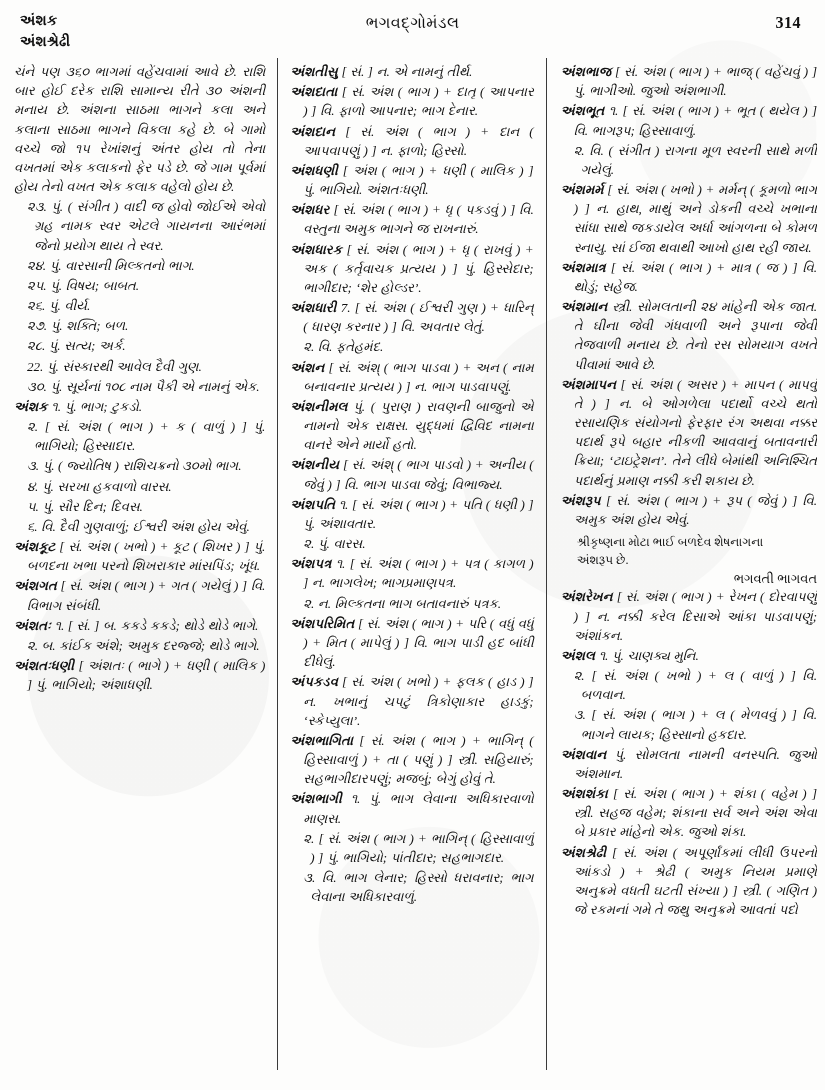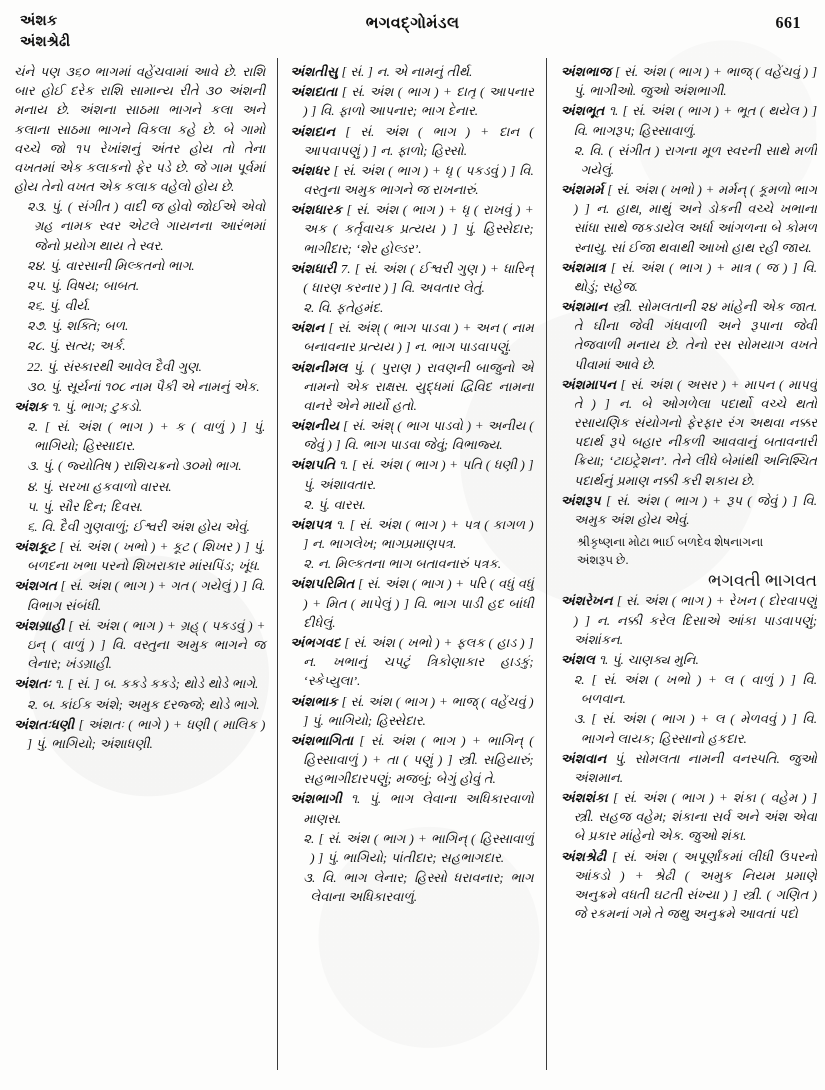--- a/index.html
+++ b/index.html
@@ -47,21 +47,21 @@
     font-weight: bold;
     letter-spacing: 0.2px;
   }
   .hdr-center {
     position: absolute;
     left: 0;
     right: 0;
     top: 14px;
     text-align: center;
     font-size: 16px;
-    font-weight: bold;
+    font-weight: normal;
     letter-spacing: 0.3px;
   }
   .hdr-right {
     position: absolute;
     right: 24px;
     top: 14px;
     font-size: 16px;
     font-weight: bold;
     letter-spacing: 0.5px;
   }
@@ -128,36 +128,36 @@
     line-height: 1.5;
     margin: 4px 0 2px 0;
     padding-left: 16px;
   }
   .quote-line {
     display: block;
   }
   .quote-attrib {
     display: flex;
     justify-content: space-between;
-    font-size: 17px;
+    font-size: 13px;
     padding-left: 16px;
   }
 </style>
 </head>
 <body>
 
 <div class="page">
 
   <div class="header">
     <div class="hdr-left">
       <div>અંશક</div>
       <div>અંશશ્રેઢી</div>
     </div>
     <div class="hdr-center">ભગવદ્ગોમંડલ</div>
-    <div class="hdr-right">661</div>
+    <div class="hdr-right">314</div>
   </div>
 
   <div class="columns">
     <div class="col col-1" id="col-1">
         <p class="para cont"><span>ચંને પણ ૩૬૦ ભાગમાં વહેંચવામાં આવે છે. રાશિ બાર હોઈ દરેક રાશિ સામાન્ય રીતે ૩૦ અંશની મનાય છે. અંશના સાઠમા ભાગને કલા અને કલાના સાઠમા ભાગને વિકલા કહે છે. બે ગામો વચ્ચે જો ૧૫ રેખાંશનું અંતર હોય તો તેના વખતમાં એક કલાકનો ફેર પડે છે. જે ગામ પૂર્વમાં હોય તેનો વખત એક કલાક વહેલો હોય છે.</span></p>
         <p class="para sense"><span>૨૩. પું. ( સંગીત ) વાદી જ હોવો જોઈએ એવો ગ્રહ નામક સ્વર એટલે ગાયનના આરંભમાં જેનો પ્રયોગ થાય તે સ્વર.</span></p>
         <p class="para sense"><span>૨૪. પું. વારસાની મિલ્કતનો ભાગ.</span></p>
         <p class="para sense"><span>૨૫. પું. વિષય; બાબત.</span></p>
         <p class="para sense"><span>૨૬. પું. વીર્ય.</span></p>
         <p class="para sense"><span>૨૭. પું. શક્તિ; બળ.</span></p>
@@ -165,44 +165,43 @@
         <p class="para sense"><span>22. પું. સંસ્કારથી આવેલ દૈવી ગુણ.</span></p>
         <p class="para sense"><span>૩૦. પું. સૂર્યનાં ૧૦૮ નામ પૈકી એ નામનું એક.</span></p>
         <p class="para entry"><span class="lemma">અંશક</span><span> ૧. પું. ભાગ; ટુકડો.</span></p>
         <p class="para sense"><span>૨. [ સં. અંશ ( ભાગ ) + ક ( વાળું ) ] પું. ભાગિયો; હિસ્સાદાર.</span></p>
         <p class="para sense"><span>૩. પું. ( જ્યોતિષ ) રાશિચક્રનો ૩૦મો ભાગ.</span></p>
         <p class="para sense"><span>૪. પું. સરખા હકવાળો વારસ.</span></p>
         <p class="para sense"><span>૫. પું. સૌર દિન; દિવસ.</span></p>
         <p class="para sense"><span>૬. વિ. દૈવી ગુણવાળું; ઈશ્વરી અંશ હોય એવું.</span></p>
         <p class="para entry"><span class="lemma">અંશકૂટ</span><span> [ સં. અંશ ( ખભો ) + કૂટ ( શિખર ) ] પું. બળદના ખભા પરનો શિખરાકાર માંસપિંડ; ખૂંધ.</span></p>
         <p class="para entry"><span class="lemma">અંશગત</span><span> [ સં. અંશ ( ભાગ ) + ગત ( ગયેલું ) ] વિ. વિભાગ સંબંધી.</span></p>
-        <p class="para entry"><span class="lemma">અંશગ્રાહી</span><span> [ સં. અંશ ( ભાગ ) + ગ્રહ્ ( પકડવું ) + ઇન્ ( વાળું ) ] વિ. વસ્તુના અમુક ભાગને જ લેનાર; ખંડગ્રાહી.</span></p>
         <p class="para entry"><span class="lemma">અંશતઃ</span><span> ૧. [ સં. ] બ. કકડે કકડે; થોડે થોડે ભાગે.</span></p>
         <p class="para sense"><span>૨. બ. કાંઈક અંશે; અમુક દરજ્જે; થોડે ભાગે.</span></p>
         <p class="para entry"><span class="lemma">અંશતઃધણી</span><span> [ અંશતઃ ( ભાગે ) + ધણી ( માલિક ) ] પું. ભાગિયો; અંશાધણી.</span></p>
       </div>
     <div class="divider"></div>
     <div class="col col-2" id="col-2">
         <p class="para entry"><span class="lemma">અંશતીસુ</span><span> [ સં. ] ન. એ નામનું તીર્થ.</span></p>
         <p class="para entry"><span class="lemma">અંશદાતા</span><span> [ સં. અંશ ( ભાગ ) + દાતૃ ( આપનાર ) ] વિ. ફાળો આપનાર; ભાગ દેનાર.</span></p>
         <p class="para entry"><span class="lemma">અંશદાન</span><span> [ સં. અંશ ( ભાગ ) + દાન ( આપવાપણું ) ] ન. ફાળો; હિસ્સો.</span></p>
+        <p class="para entry"><span class="lemma">અંશધણી</span><span> [ અંશ ( ભાગ ) + ધણી ( માલિક ) ] પું. ભાગિયો. અંશતઃધણી.</span></p>
         <p class="para entry"><span class="lemma">અંશધર</span><span> [ સં. અંશ ( ભાગ ) + ધૃ ( પકડવું ) ] વિ. વસ્તુના અમુક ભાગને જ રાખનારું.</span></p>
         <p class="para entry"><span class="lemma">અંશધારક</span><span> [ સં. અંશ ( ભાગ ) + ધૃ ( રાખવું ) + અક ( કર્તૃવાચક પ્રત્યય ) ] પું. હિસ્સેદાર; ભાગીદાર; ‘શેર હોલ્ડર’.</span></p>
         <p class="para entry"><span class="lemma">અંશધારી</span><span> 7. [ સં. અંશ ( ઈશ્વરી ગુણ ) + ધારિન્ ( ધારણ કરનાર ) ] વિ. અવતાર લેતું.</span></p>
         <p class="para sense"><span>૨. વિ. ફતેહમંદ.</span></p>
         <p class="para entry"><span class="lemma">અંશન</span><span> [ સં. અંશ્ ( ભાગ પાડવા ) + અન ( નામ બનાવનાર પ્રત્યય ) ] ન. ભાગ પાડવાપણું.</span></p>
         <p class="para entry"><span class="lemma">અંશનીમલ</span><span> પું. ( પુરાણ ) રાવણની બાજુનો એ નામનો એક રાક્ષસ. યુદ્ધમાં દ્વિવિદ નામના વાનરે એને માર્યો હતો.</span></p>
         <p class="para entry"><span class="lemma">અંશનીય</span><span> [ સં. અંશ્ ( ભાગ પાડવો ) + અનીય ( જેવું ) ] વિ. ભાગ પાડવા જેવું; વિભાજ્ય.</span></p>
         <p class="para entry"><span class="lemma">અંશપતિ</span><span> ૧. [ સં. અંશ ( ભાગ ) + પતિ ( ધણી ) ] પું. અંશાવતાર.</span></p>
         <p class="para sense"><span>૨. પું. વારસ.</span></p>
         <p class="para entry"><span class="lemma">અંશપત્ર</span><span> ૧. [ સં. અંશ ( ભાગ ) + પત્ર ( કાગળ ) ] ન. ભાગલેખ; ભાગપ્રમાણપત્ર.</span></p>
         <p class="para sense"><span>૨. ન. મિલ્કતના ભાગ બતાવનારું પત્રક.</span></p>
         <p class="para entry"><span class="lemma">અંશપરિમિત</span><span> [ સં. અંશ ( ભાગ ) + પરિ ( વધું વધું ) + મિત ( માપેલું ) ] વિ. ભાગ પાડી હદ બાંધી દીધેલું.</span></p>
-        <p class="para entry"><span class="lemma">અંભગવદ</span><span> [ સં. અંશ ( ખભો ) + ફલક ( હાડ ) ] ન. ખભાનું ચપટું ત્રિકોણાકાર હાડકું; ‘સ્કેપ્યુલા’.</span></p>
-        <p class="para entry"><span class="lemma">અંશભાક</span><span> [ સં. અંશ ( ભાગ ) + ભાજ્ ( વહેંચવું ) ] પું. ભાગિયો; હિસ્સેદાર.</span></p>
+        <p class="para entry"><span class="lemma">અંપકડવ</span><span> [ સં. અંશ ( ખભો ) + ફલક ( હાડ ) ] ન. ખભાનું ચપટું ત્રિકોણાકાર હાડકું; ‘સ્કેપ્યુલા’.</span></p>
         <p class="para entry"><span class="lemma">અંશભાગિતા</span><span> [ સં. અંશ ( ભાગ ) + ભાગિન્ ( હિસ્સાવાળું ) + તા ( પણું ) ] સ્ત્રી. સહિયારું; સહભાગીદારપણું; મજબું; બેગું હોવું તે.</span></p>
         <p class="para entry"><span class="lemma">અંશભાગી</span><span> ૧. પું. ભાગ લેવાના અધિકારવાળો માણસ.</span></p>
         <p class="para sense"><span>૨. [ સં. અંશ ( ભાગ ) + ભાગિન્ ( હિસ્સાવાળું ) ] પું. ભાગિયો; પાંતીદાર; સહભાગદાર.</span></p>
         <p class="para sense"><span>૩. વિ. ભાગ લેનાર; હિસ્સો ધરાવનાર; ભાગ લેવાના અધિકારવાળું.</span></p>
       </div>
     <div class="divider"></div>
     <div class="col col-3" id="col-3">
         <p class="para entry"><span class="lemma">અંશભાજ</span><span> [ સં. અંશ ( ભાગ ) + ભાજ્ ( વહેંચવું ) ] પું. ભાગીઓ. જુઓ અંશભાગી.</span></p>
         <p class="para entry"><span class="lemma">અંશભૂત</span><span> ૧. [ સં. અંશ ( ભાગ ) + ભૂત ( થયેલ ) ] વિ. ભાગરૂપ; હિસ્સાવાળું.</span></p>
         <p class="para sense"><span>૨. વિ. ( સંગીત ) રાગના મૂળ સ્વરની સાથે મળી ગયેલું.</span></p>

